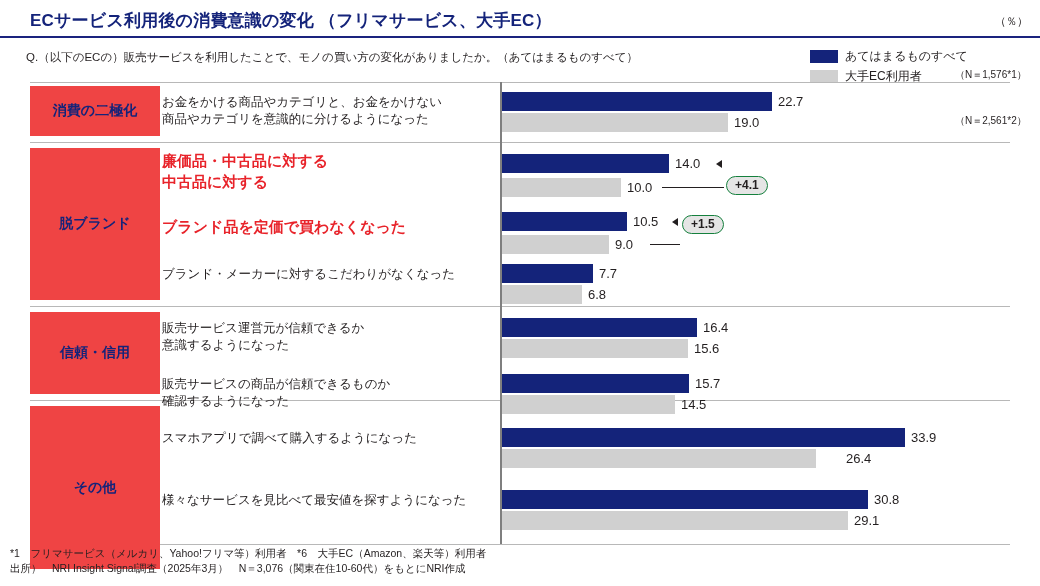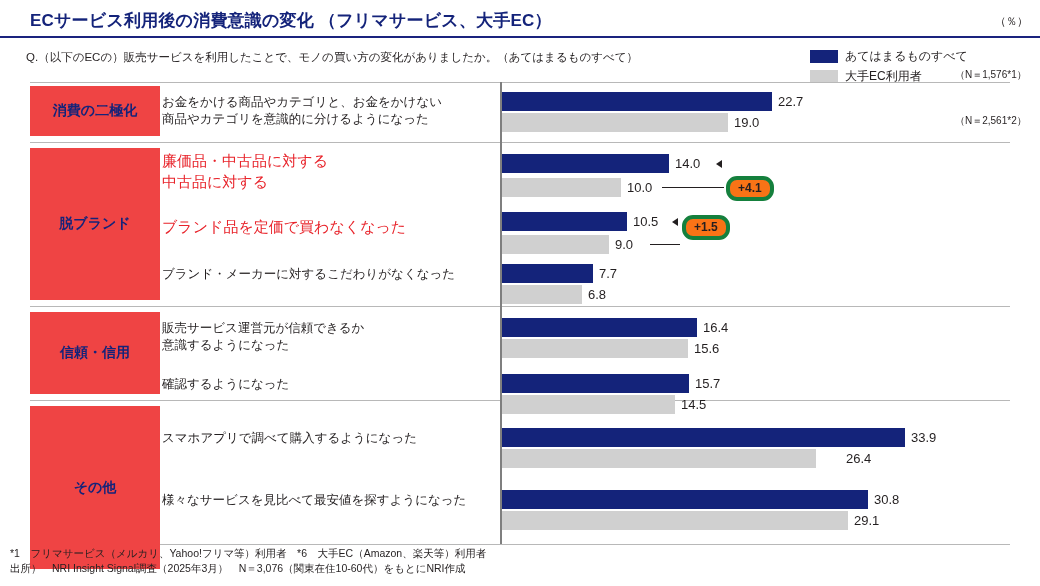--- a/index.html
+++ b/index.html
@@ -116,44 +116,44 @@
     position: absolute;
     right: 548px;
     text-align: left;
     font-size: 12.5px;
     line-height: 17px;
     color: #231f20;
     width: 330px;
   }
   .row-label.red {
     color: #e8232a;
-    font-weight: normal;
+    font-weight: bold;
     font-size: 15px;
     line-height: 21px;
   }
   .bar {
     position: absolute;
     left: 502px;
     height: 19px;
   }
   .bar.navy { background: #14237a; }
   .bar.grey { background: #d0d0d0; }
   .bar-val {
     position: absolute;
     font-size: 13px;
     color: #231f20;
     white-space: nowrap;
   }
 
   
   .diff {
     position: absolute;
-    border: 4px solid #15803d;
+    border: 1px solid #15803d;
     border-radius: 11px;
-    background: #f97316;
+    background: #e5e5e5;
     font-size: 12px;
     font-weight: bold;
     padding: 1px 8px 2px 8px;
     white-space: nowrap;
   }
   .leader {
     position: absolute;
     border-top: 1px solid #231f20;
     height: 0;
   }
@@ -255,20 +255,21 @@
   <div class="row-label" style="top:238px">
     <div>販売サービス運営元が信頼できるか</div>
     <div>意識するようになった</div>
   </div>
   <div class="bar navy" style="top:236px; width:195px"></div>
   <div class="bar grey" style="top:257px; width:186px"></div>
   <div class="bar-val" style="left:703px; top:238px">16.4</div>
   <div class="bar-val" style="left:694px; top:259px">15.6</div>
 
   <div class="row-label" style="top:294px">
+    <div>販売サービスの商品が信頼できるものか</div>
     <div>確認するようになった</div>
   </div>
   <div class="bar navy" style="top:292px; width:187px"></div>
   <div class="bar grey" style="top:313px; width:173px"></div>
   <div class="bar-val" style="left:695px; top:294px">15.7</div>
   <div class="bar-val" style="left:681px; top:315px">14.5</div>
 
   <div class="row-label" style="top:348px">
     <div>スマホアプリで調べて購入するようになった</div>
   </div>

